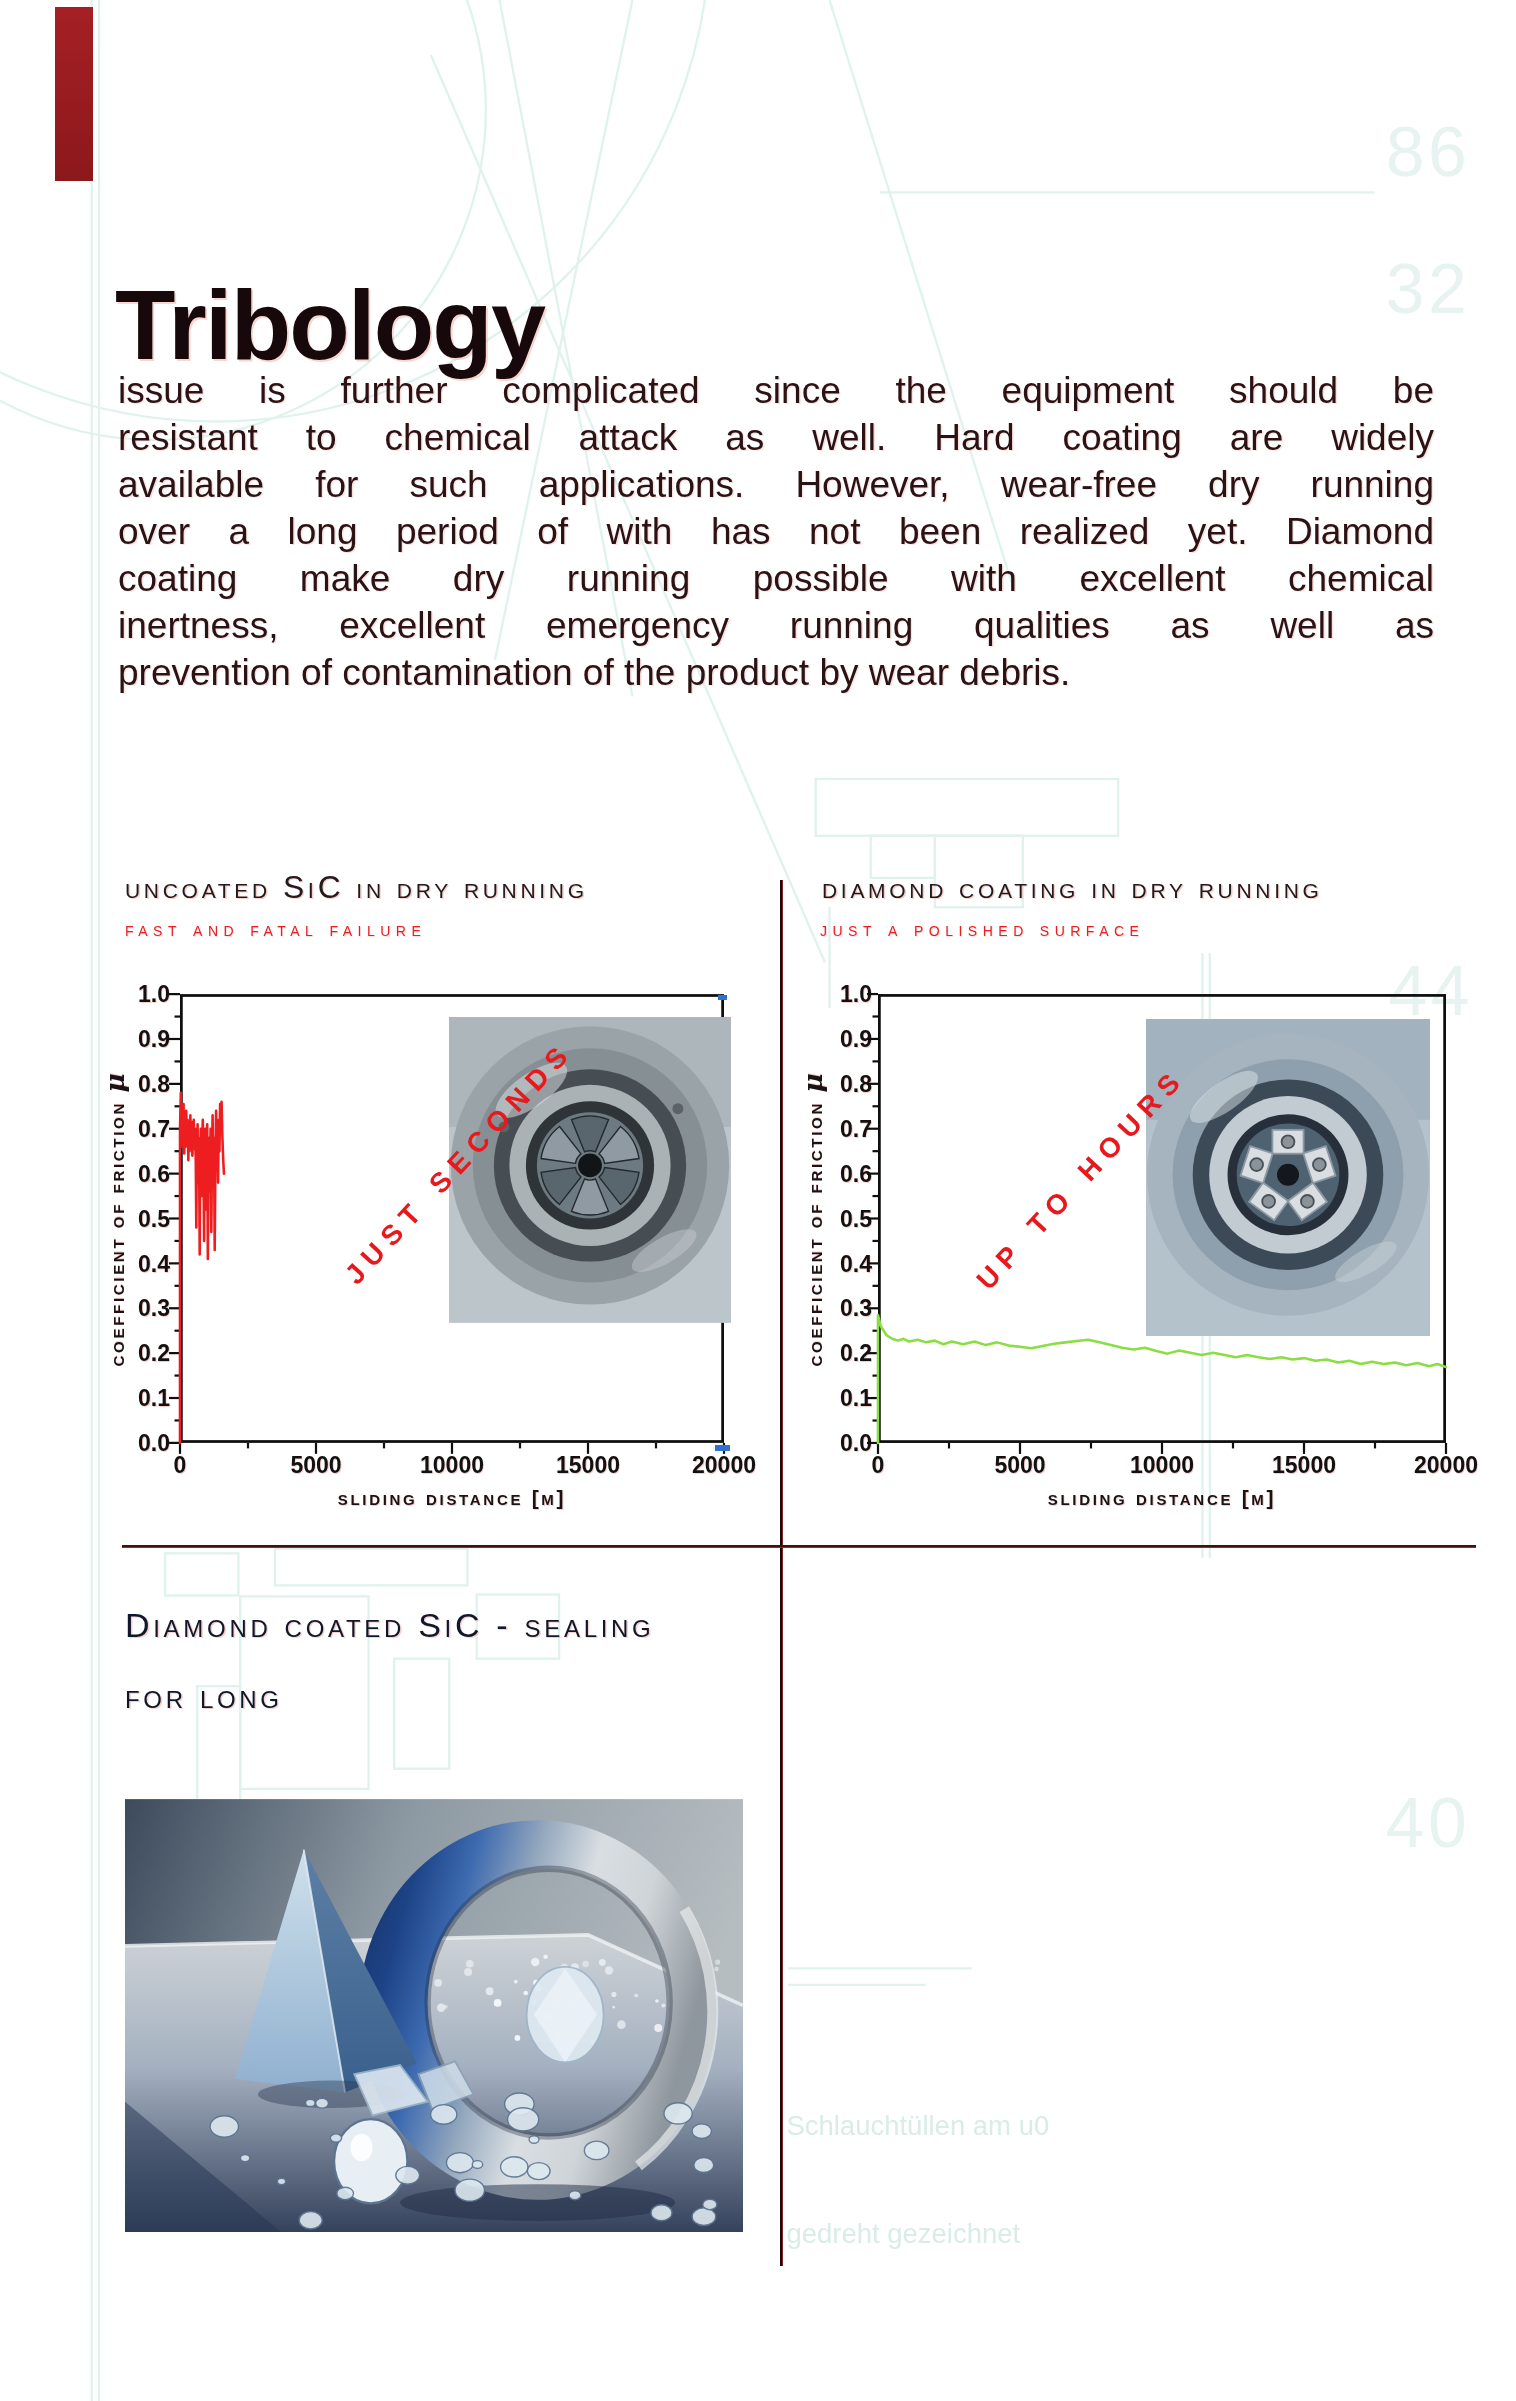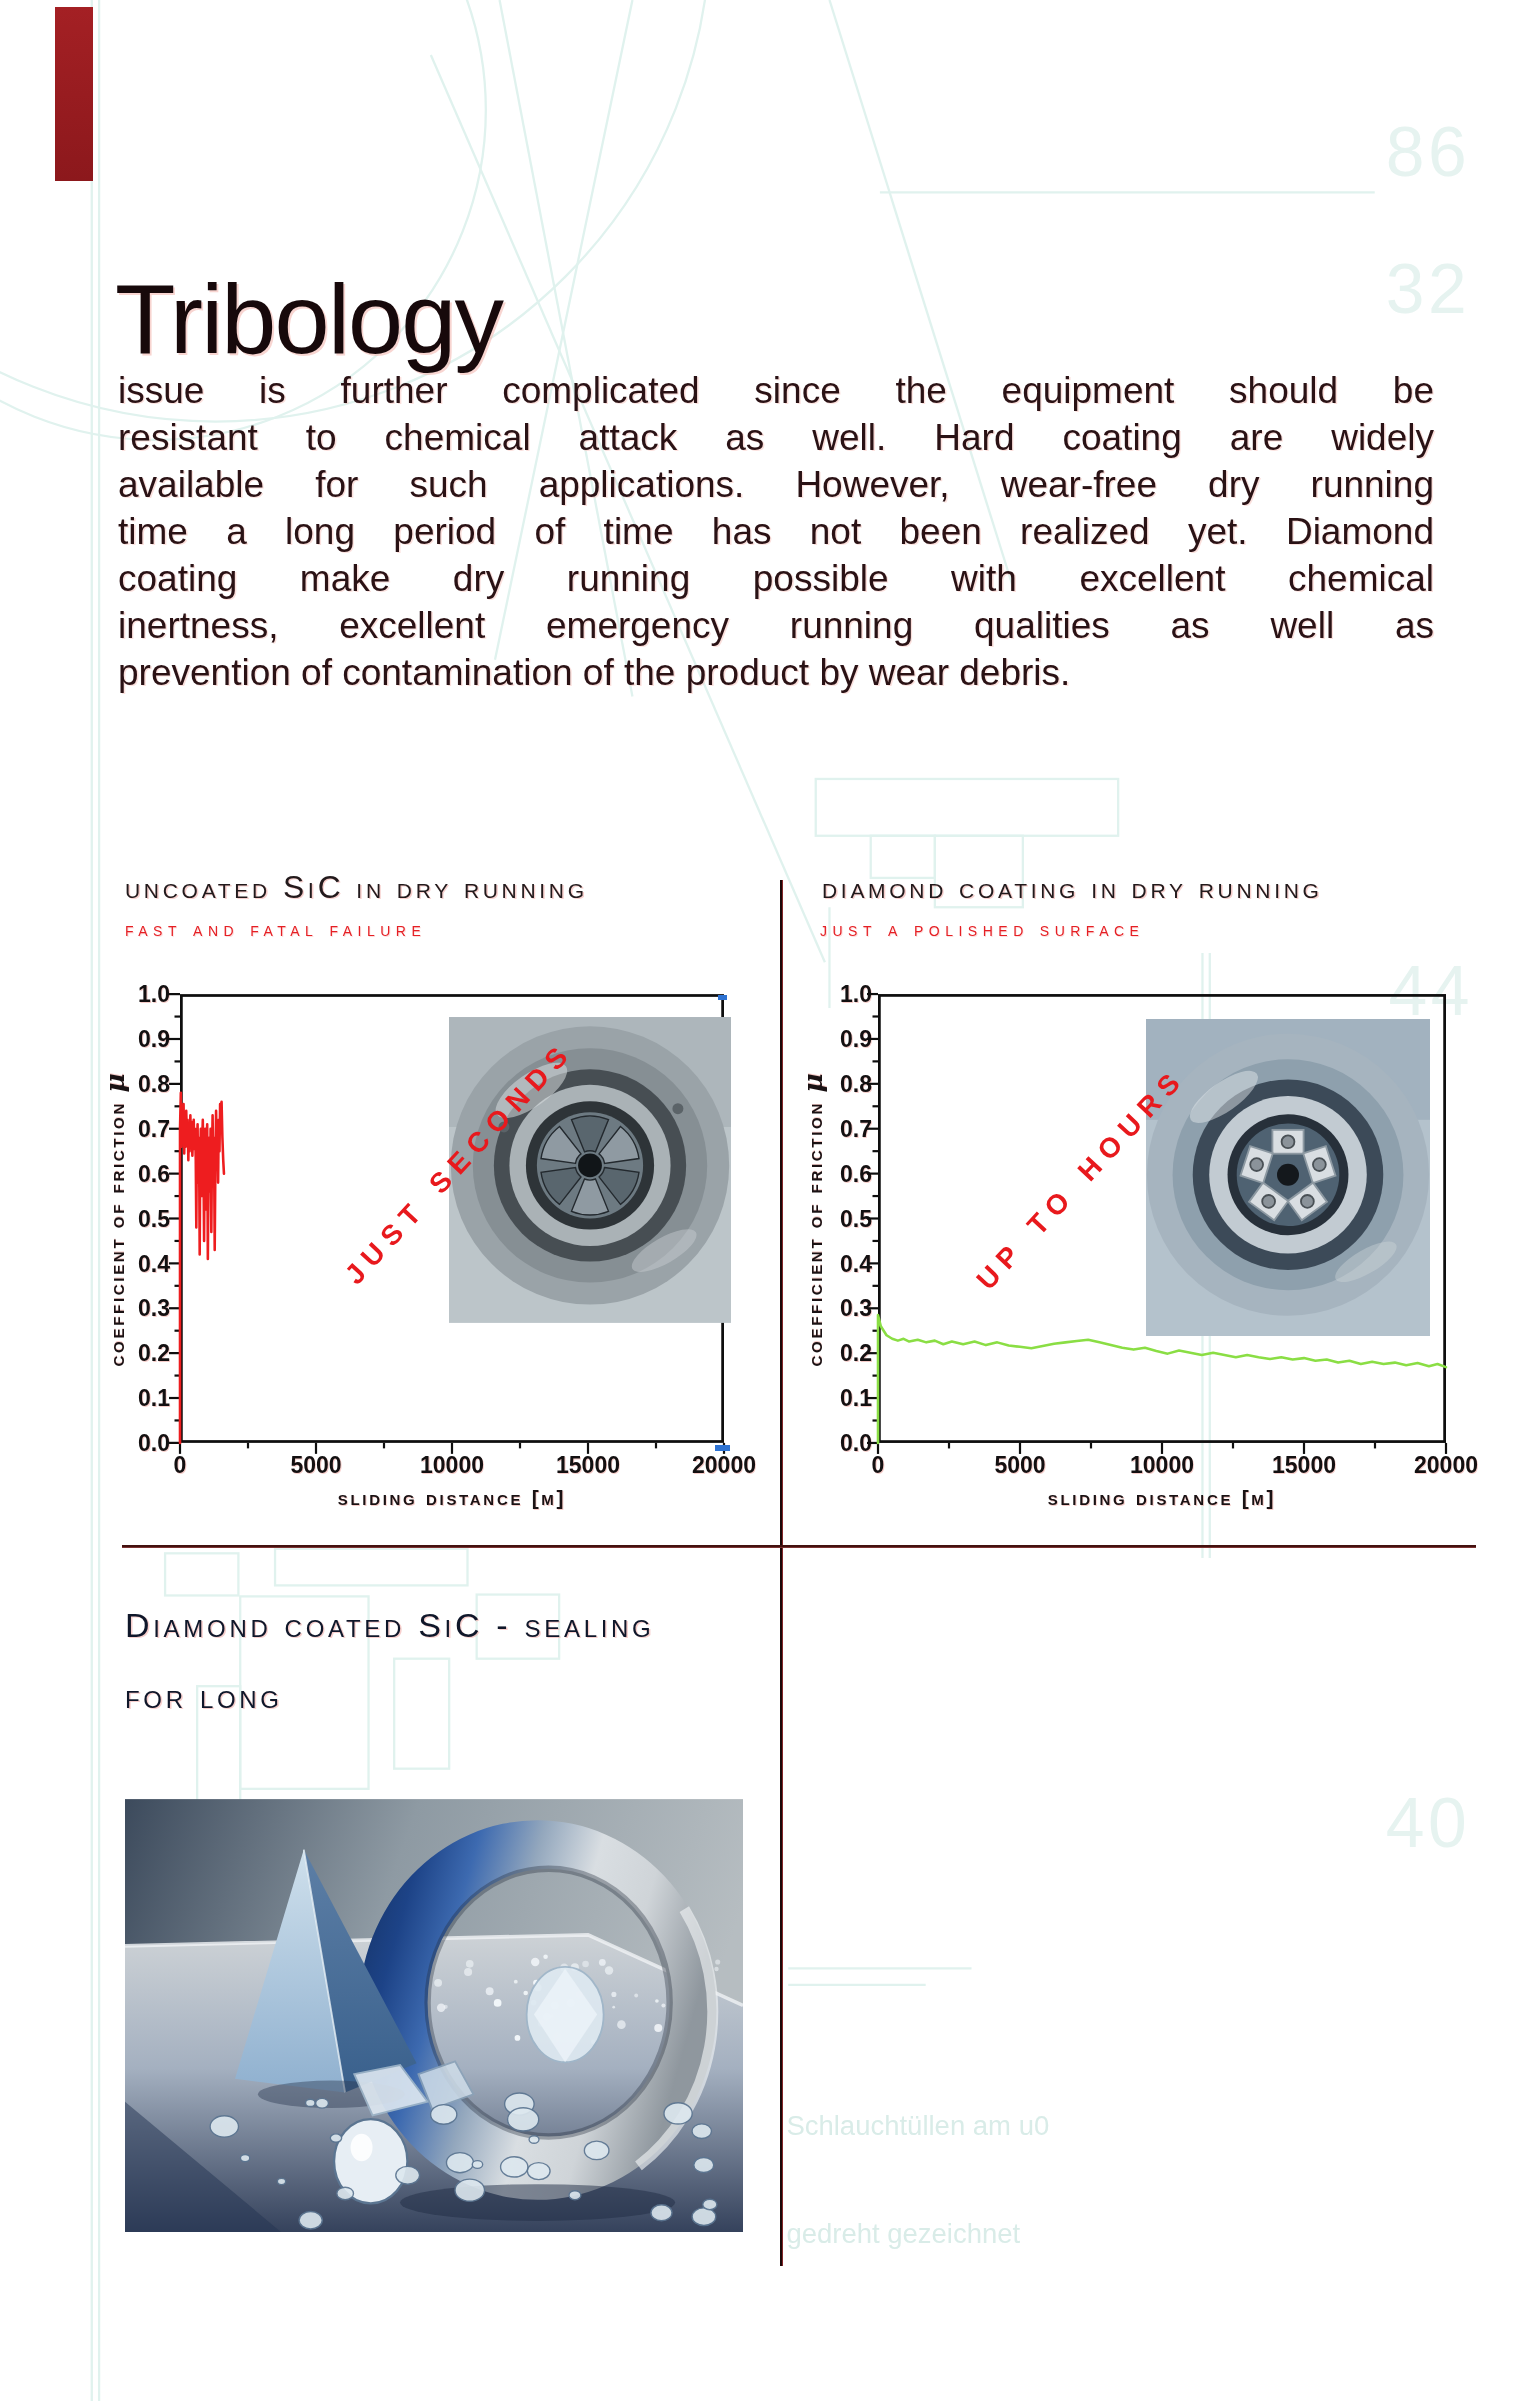--- a/index.html
+++ b/index.html
@@ -1,21 +1,21 @@
 <!DOCTYPE html>
 <html style="font-size:14.7px"><head>
 <meta charset="utf-8">
 <style>
   html,body{margin:0;padding:0;background:#888;}
   .page{position:relative;width:1516px;height:2401px;background:#ffffff;overflow:hidden;
         font-family:"Liberation Sans",sans-serif;color:#241b1d;}
   .bg-svg{position:absolute;left:0;top:0;z-index:0;}
   .corner-bar{position:absolute;left:55px;top:7.3px;width:38px;height:174px;
               background:linear-gradient(to bottom,#a42024,#8c181c);z-index:3;}
-  .title{position:absolute;left:115px;top:196px;font-size:99px;font-weight:400;
+  .title{position:absolute;left:115px;top:202px;font-size:99px;font-weight:700;
          letter-spacing:-1.8px;color:#17090b;z-index:2;
          text-shadow:1.8px 1.8px 0 rgba(242,178,172,.55);}
   .para{position:absolute;left:118px;top:367px;width:1316px;z-index:2;
         font-size:37px;line-height:47px;color:#2a1215;
         text-shadow:1.4px 1.4px 0 rgba(246,186,180,.45);}
   .jline{text-align:justify;text-align-last:justify;white-space:normal;}
   .jline.last{text-align-last:left;}
   .tech{font-variant:small-caps;font-weight:400;}
   .chart-heading{position:absolute;top:869px;font-size:30px;letter-spacing:3.7px;
                  color:#221a1c;z-index:2;text-shadow:1.4px 1.4px 0 rgba(240,160,155,.5);}
@@ -94,21 +94,21 @@
   </svg>
 
   <div class="corner-bar"></div>
 
   <h1 class="title">Tribology</h1>
 
   <div class="para">
     <div class="jline">issue is further complicated since the equipment should be</div>
     <div class="jline">resistant to chemical attack as well. Hard coating are widely</div>
     <div class="jline">available for such applications. However, wear-free dry running</div>
-    <div class="jline">time a long period of time has not been realized yet. Diamond</div>
+    <div class="jline">over a long period of with has not been realized yet. Diamond</div>
     <div class="jline">coating make dry running possible with excellent chemical</div>
     <div class="jline">inertness, excellent emergency running qualities as well as</div>
     <div class="jline last">prevention of contamination of the product by wear debris.</div>
   </div>
 
   <div class="chart-heading tech" style="left:125px;"><span>uncoated </span><span class="em">SiC</span><span> in dry running</span></div>
   <div class="chart-subheading tech" style="left:125px;">fast and fatal failure</div>
 
   <div class="axis-ylabel" style="left:-115px;"><span>coefficient of friction</span>&nbsp;<span class="mu">μ</span></div>
   <div class="y-ticks" style="left:119px;">

